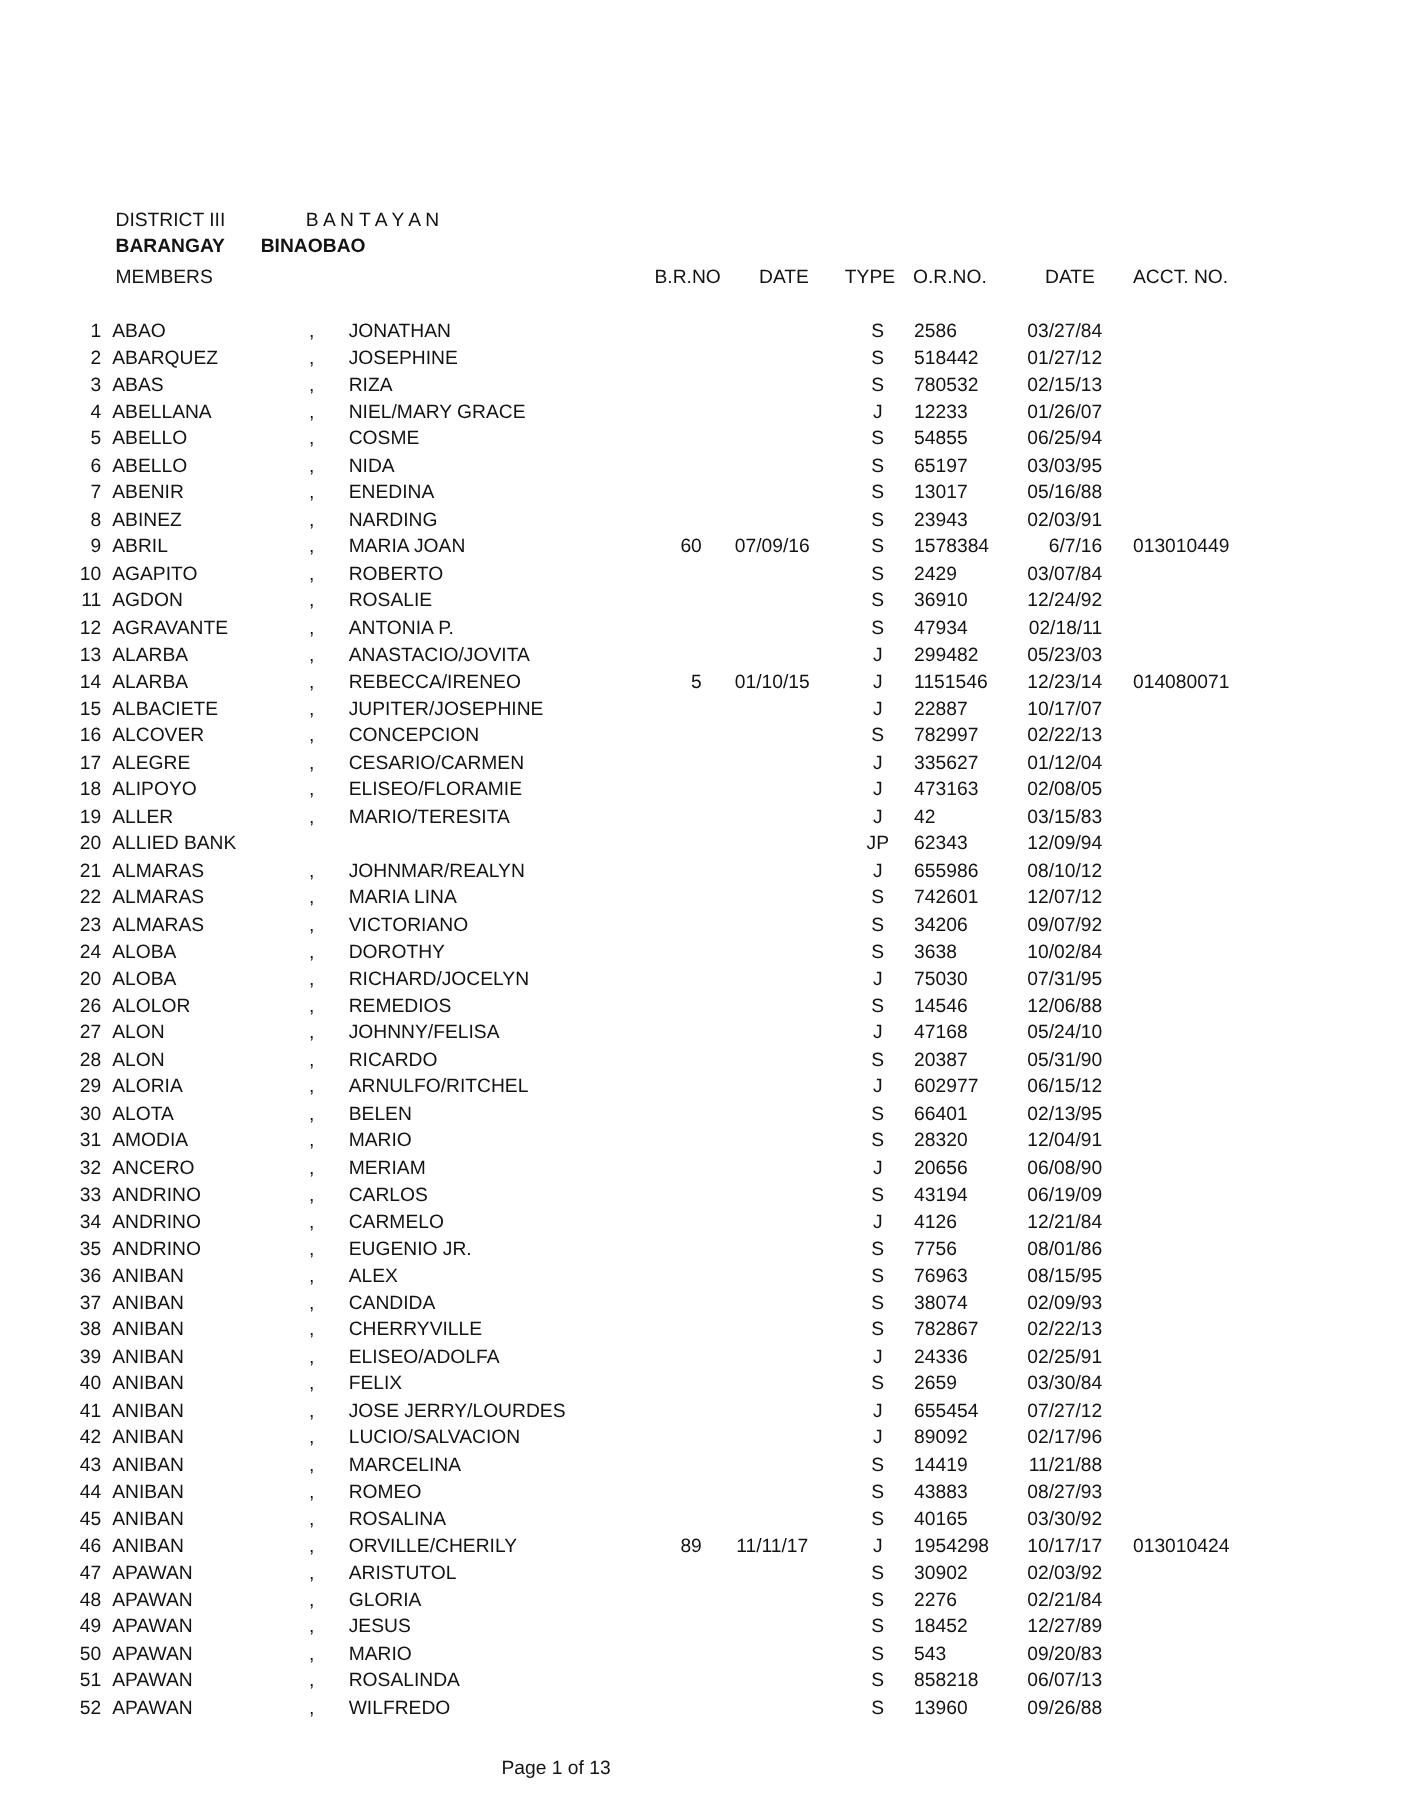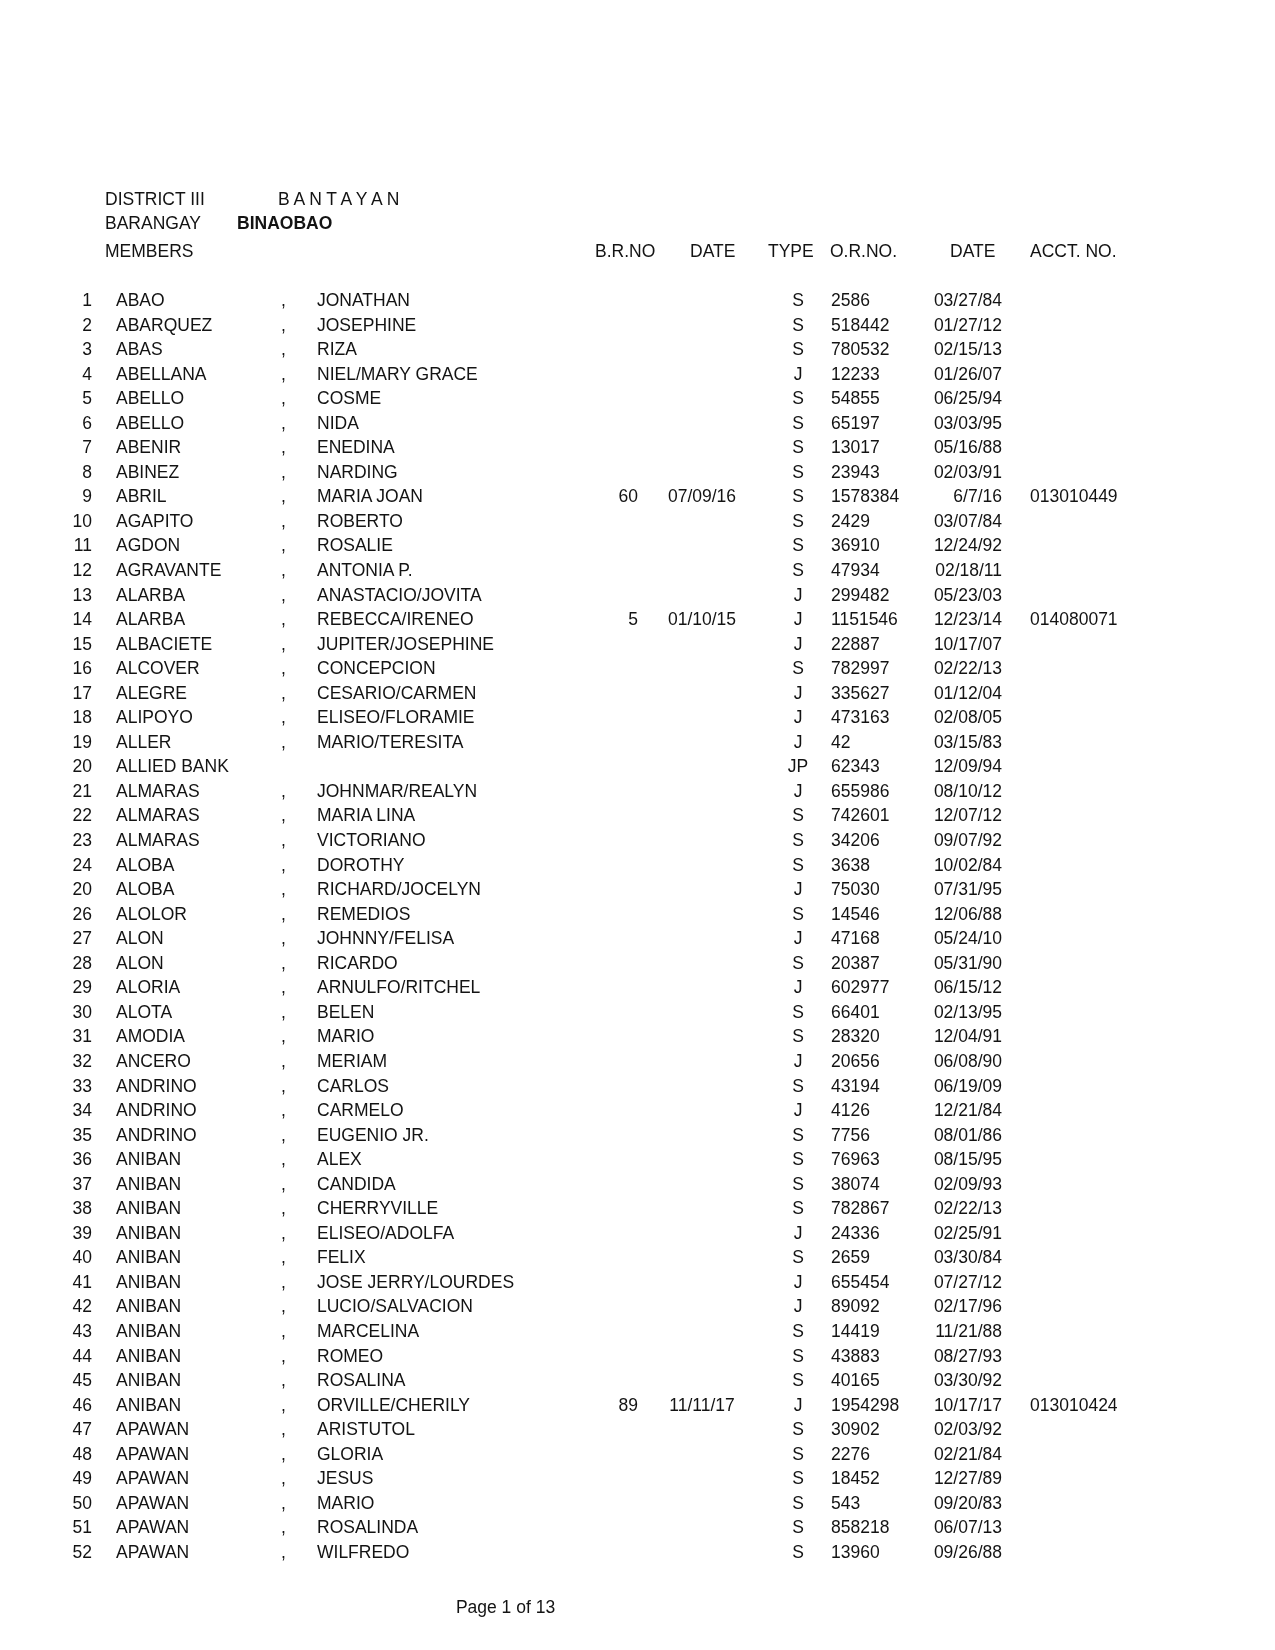--- a/index.html
+++ b/index.html
@@ -29,42 +29,42 @@
   .h-brdate{left:690px;}
   .h-type{left:768px;}
   .h-orno{left:830px;}
   .h-ordate{left:950px;}
   .h-acct{left:1030px;}
   
   #rows{position:absolute;top:288px;left:0;width:1275px;}
   .row{position:relative;height:24.55px;line-height:24.55px;}
   .row span{position:absolute;top:0;height:100%;white-space:nowrap;}
   .c-num{left:40px;width:52px;text-align:right;}
-  .c-last{left:116px;}
+  .c-last{left:102px;}
   .c-comma{left:281px;}
   .c-first{left:317px;}
   .c-brno{left:560px;width:78px;text-align:right;}
   .c-brdate{left:652px;width:100px;text-align:center;}
   .c-type{left:773px;width:50px;text-align:center;}
   .c-orno{left:831px;}
   .c-ordate{left:902px;width:100px;text-align:right;}
   .c-acct{left:1030px;}
   
   #footer-line{position:absolute;top:1595px;left:0;width:1011px;text-align:center;line-height:24px;}
 </style>
 </head>
 <body>
 
 <div id="page">
 
 
   <div class="abs lbl-left" id="district-line" style="top:189px;">DISTRICT III</div>
   <div class="abs" id="district-value" style="top:189px;">B A N T A Y A N</div>
 
-  <div class="abs lbl-left" style="top:213px;font-weight:normal;">BARANGAY</div>
+  <div class="abs lbl-left" style="top:213px;font-weight:bold;">BARANGAY</div>
   <div class="abs" id="barangay-value" style="top:213px;font-weight:bold;">BINAOBAO</div>
 
   <div id="col-header-line">
     <span class="h-members">MEMBERS</span>
     <span class="h-brno">B.R.NO</span>
     <span class="h-brdate">DATE</span>
     <span class="h-type">TYPE</span>
     <span class="h-orno">O.R.NO.</span>
     <span class="h-ordate">DATE</span>
     <span class="h-acct">ACCT. NO.</span>

